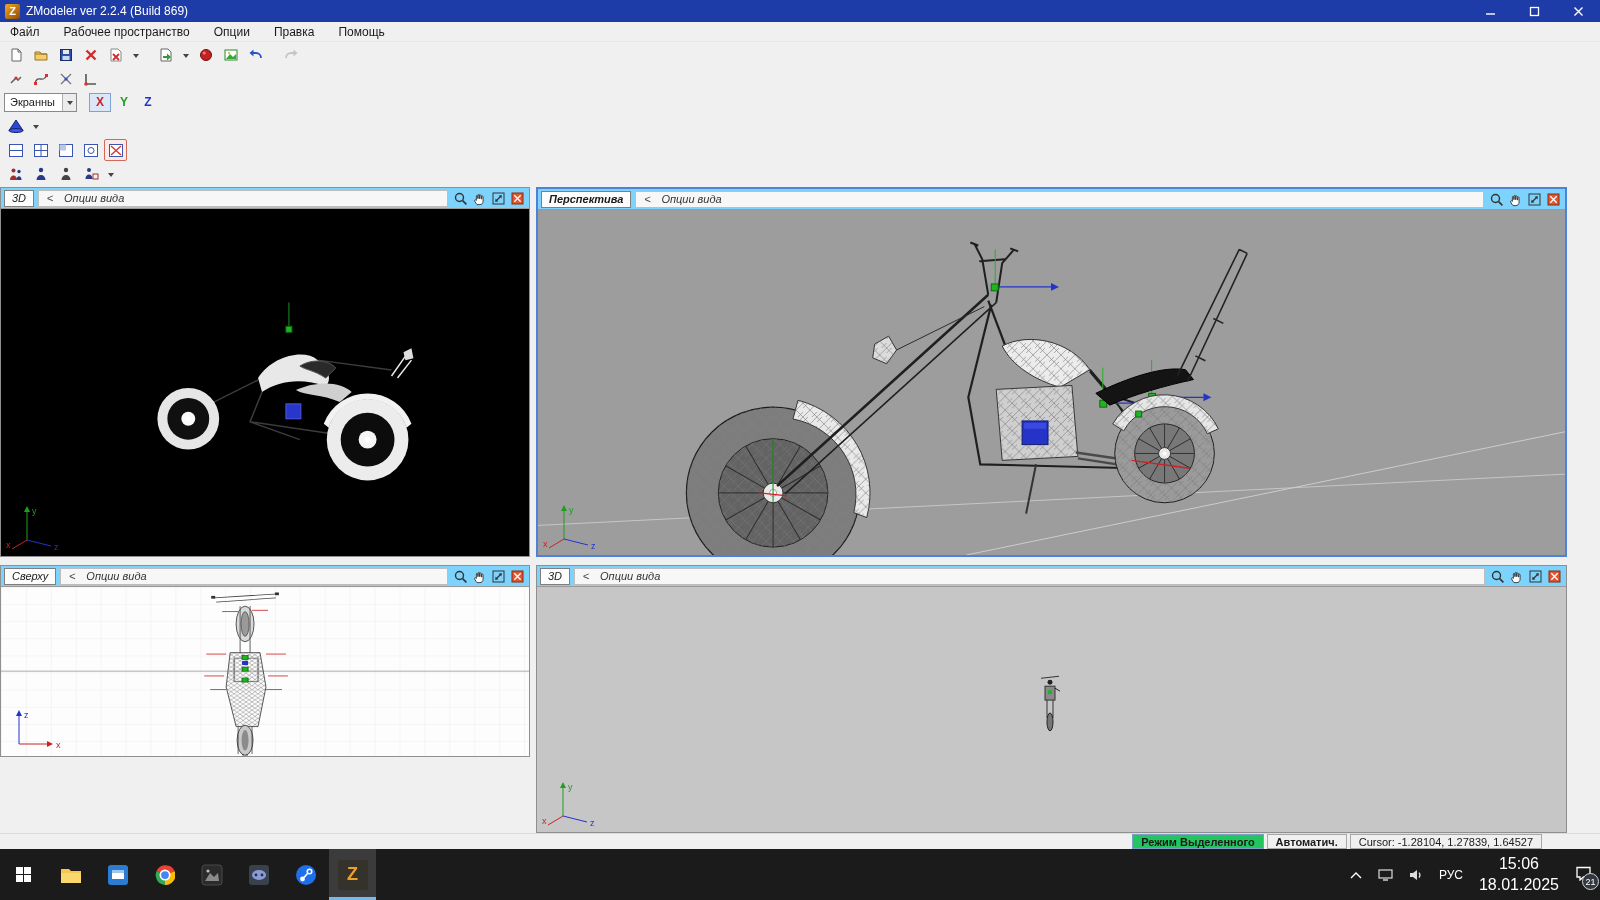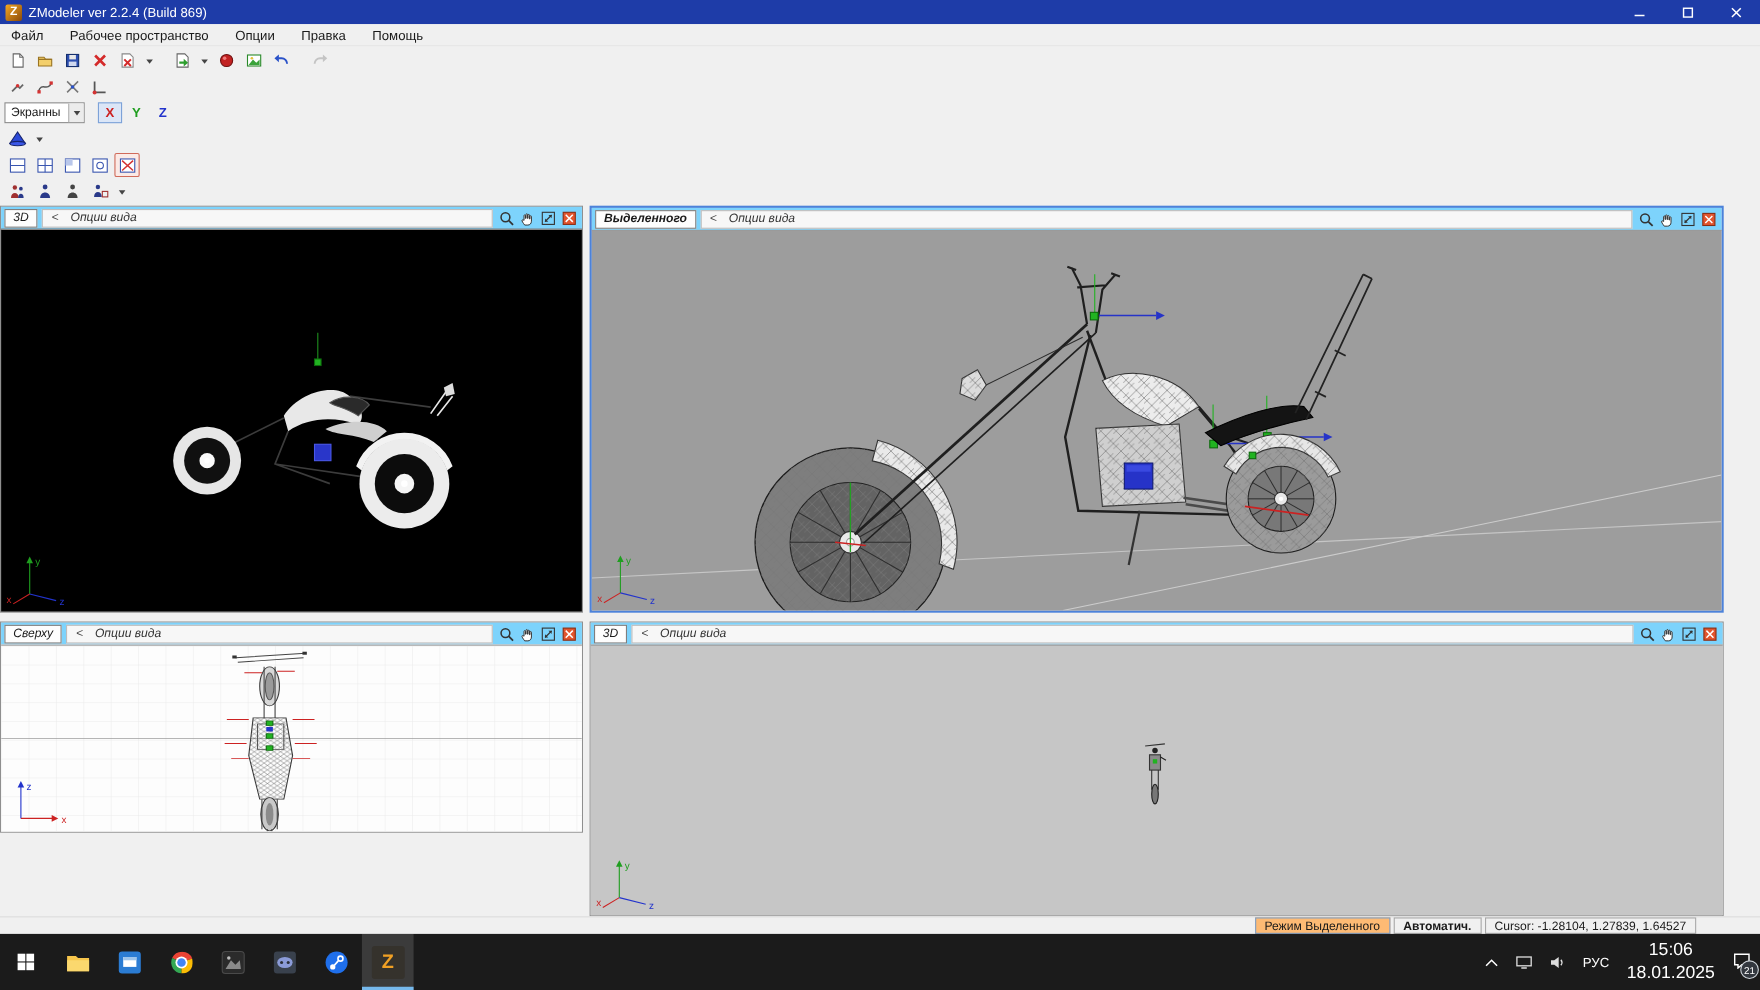--- a/index.html
+++ b/index.html
@@ -45,21 +45,21 @@
   .vp-back{width:14px;text-align:center;color:#444;}
   .vp-tools{display:flex;gap:2px;align-items:center;}
   .vp-tool{width:17px;height:17px;display:flex;align-items:center;justify-content:center;}
   .vp-canvas{flex:1;position:relative;overflow:hidden;border-top:1px solid #9a9a9a;}
   .vp-canvas svg.scene{position:absolute;inset:0;width:100%;height:100%;}
   .gizmo{position:absolute;left:4px;bottom:2px;}
 
   
   .statusbar{position:absolute;left:0;right:0;top:833px;height:16px;background:#f0f0f0;display:flex;justify-content:flex-end;align-items:stretch;font-size:11px;padding-right:58px;border-top:1px solid #dcdcdc;}
   .sb-seg{border:1px solid #a8a8a8;background:#f0f0f0;padding:0 8px;display:flex;align-items:center;margin-left:3px;white-space:nowrap;}
-  .sb-seg.hl{background:#fdba74;border-color:#7f9fc6;font-weight:normal;}
+  .sb-seg.hl{background:#22c55e;border-color:#7f9fc6;font-weight:bold;}
   .sb-seg.bold{font-weight:bold;}
 
   
   .taskbar{position:absolute;left:0;right:0;bottom:0;height:51px;background:#1b1b1b;display:flex;align-items:center;color:#fff;}
   .tk-apps{display:flex;height:100%;}
   .tk-icon{width:47px;height:100%;display:flex;align-items:center;justify-content:center;position:relative;}
   .tk-icon.open{background:rgba(255,255,255,.14);box-shadow:inset 0 -3px 0 #76b9ed;}
   .ztxt{font-weight:bold;color:#f0a024;font-size:18px;background:#35322c;width:30px;height:30px;display:flex;align-items:center;justify-content:center;border-radius:3px;}
   .tray{margin-left:auto;display:flex;align-items:center;height:100%;}
   .tray-item{padding:0 8px;height:100%;display:flex;align-items:center;justify-content:center;font-size:12px;}
@@ -363,21 +363,21 @@
         <line x1="22" y1="42" x2="7" y2="51" stroke="#cc2222"></line>
           <text x="1" y="50" fill="#cc2222" font-size="9">x</text>
         <line x1="22" y1="42" x2="46" y2="48" stroke="#2233cc"></line>
           <text x="49" y="52" fill="#2233cc" font-size="9">z</text>
       </svg>
     </div>
   </div>
 
   <div class="vp active" style="left:536px;top:187px;width:1031px;height:370px;">
     <div class="vp-header">
-      <div class="vp-mode">Выделенного</div>
+      <div class="vp-mode">Перспектива</div>
       <div class="vp-optbar">
         <span class="vp-back">&lt;</span>
         <span>Опции вида</span>
       </div>
       <div class="vp-tools">
         <span class="vp-tool">
             <svg width="15" height="15">
               <circle cx="6.5" cy="6.5" r="4" fill="none" stroke="#333" stroke-width="1.4"></circle>
               <line x1="9.6" y1="9.6" x2="13.4" y2="13.4" stroke="#333" stroke-width="1.6"></line>
             </svg>

